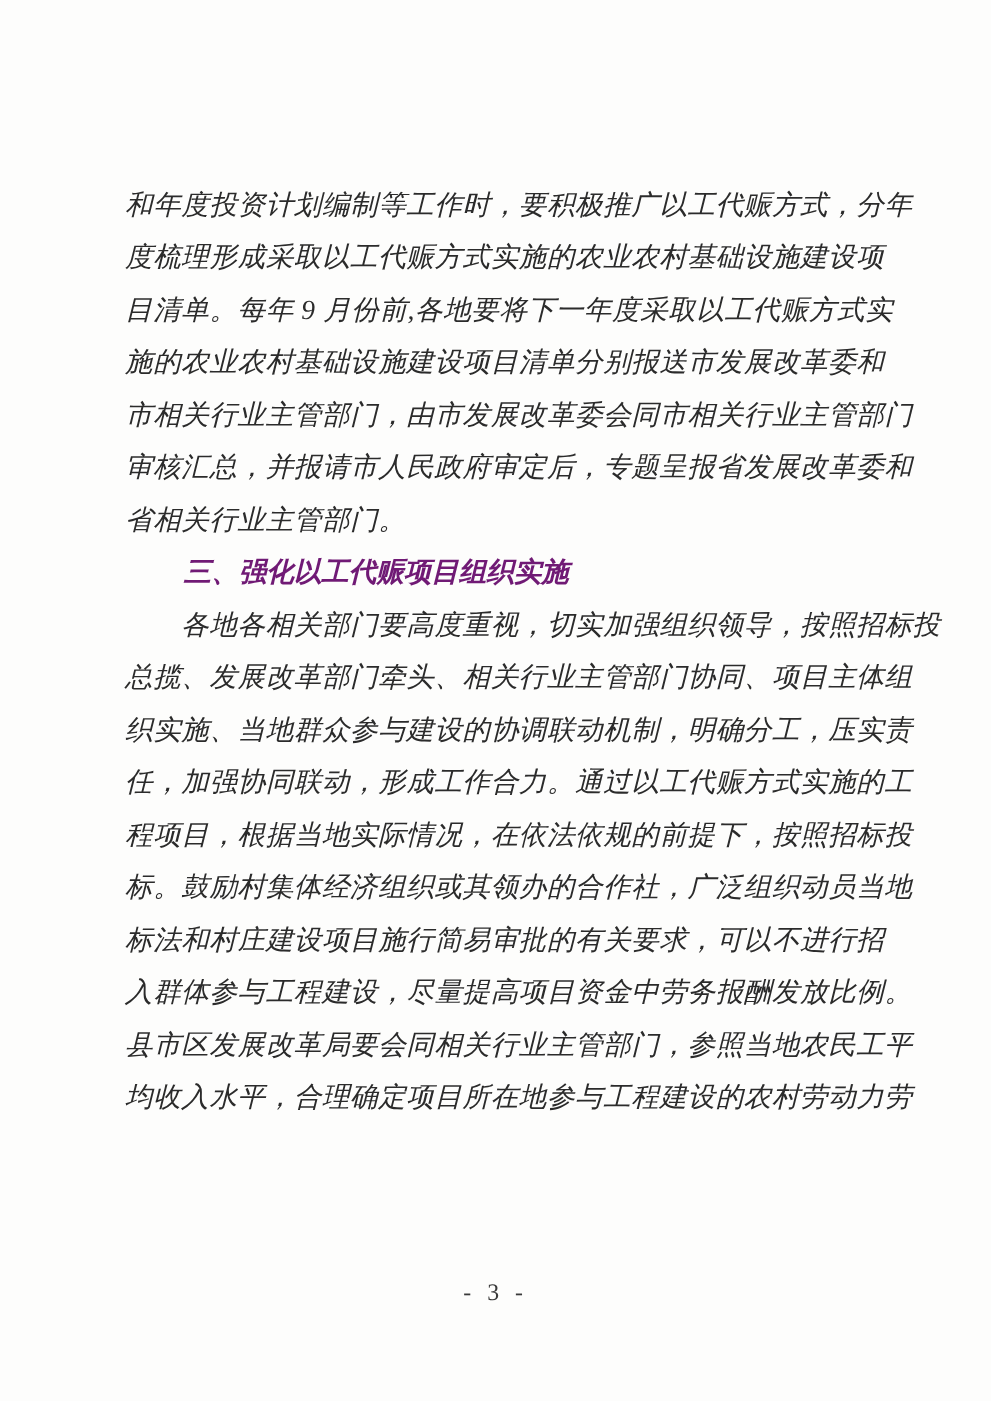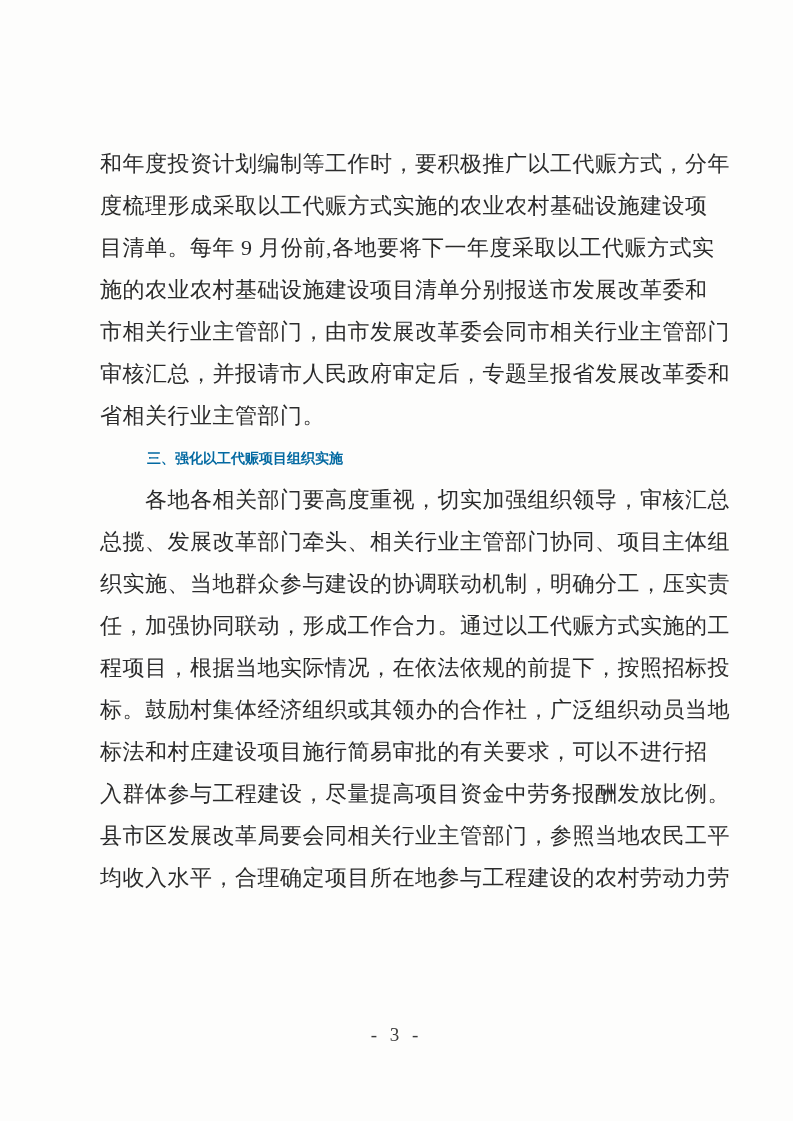--- a/index.html
+++ b/index.html
@@ -14,48 +14,49 @@
     background: #fdfdfc;
     overflow: hidden;
     font-family: "Liberation Serif", "DejaVu Serif", serif;
     color: #2b2b2b;
   }
   .content {
     position: absolute;
     left: 100px;
     top: 143px;
     width: 604px;
+    font-style: italic;
   }
   .t-line {
     font-size: 22px;
     line-height: 42px;
     height: 42px;
     white-space: nowrap;
     text-align: justify;
     text-align-last: justify;
     text-justify: inter-character;
     letter-spacing: 0.5px;
   }
   .t-line.short {
     text-align: left;
     text-align-last: left;
   }
   .t-line.indent {
     text-indent: 45px;
   }
   .heading {
-    font-size: 14px;
+    font-size: 22px;
     line-height: 42px;
     height: 42px;
     font-weight: bold;
     text-indent: 47px;
     text-align: left;
     text-align-last: left;
     white-space: nowrap;
-    color: #0369a1;
+    color: #701a75;
     font-family: "Liberation Sans", "DejaVu Sans", sans-serif;
   }
   .footer {
     position: absolute;
     left: 0;
     top: 1022px;
     width: 100%;
     text-align: center;
     font-size: 19px;
     line-height: 26px;
@@ -72,21 +73,21 @@
     <div class="t-line">和年度投资计划编制等工作时，要积极推广以工代赈方式，分年</div>
     <div class="t-line">度梳理形成采取以工代赈方式实施的农业农村基础设施建设项</div>
     <div class="t-line">目清单。每年 9 月份前,各地要将下一年度采取以工代赈方式实</div>
     <div class="t-line">施的农业农村基础设施建设项目清单分别报送市发展改革委和</div>
     <div class="t-line">市相关行业主管部门，由市发展改革委会同市相关行业主管部门</div>
     <div class="t-line">审核汇总，并报请市人民政府审定后，专题呈报省发展改革委和</div>
     <div class="t-line short">省相关行业主管部门。</div>
 
     <div class="heading">三、强化以工代赈项目组织实施</div>
 
-    <div class="t-line indent">各地各相关部门要高度重视，切实加强组织领导，审核汇总</div>
+    <div class="t-line indent">各地各相关部门要高度重视，切实加强组织领导，按照招标投</div>
     <div class="t-line">总揽、发展改革部门牵头、相关行业主管部门协同、项目主体组</div>
     <div class="t-line">织实施、当地群众参与建设的协调联动机制，明确分工，压实责</div>
     <div class="t-line">任，加强协同联动，形成工作合力。通过以工代赈方式实施的工</div>
     <div class="t-line">程项目，根据当地实际情况，在依法依规的前提下，按照招标投</div>
     <div class="t-line">标。鼓励村集体经济组织或其领办的合作社，广泛组织动员当地</div>
     <div class="t-line">标法和村庄建设项目施行简易审批的有关要求，可以不进行招</div>
     <div class="t-line">入群体参与工程建设，尽量提高项目资金中劳务报酬发放比例。</div>
     <div class="t-line">县市区发展改革局要会同相关行业主管部门，参照当地农民工平</div>
     <div class="t-line">均收入水平，合理确定项目所在地参与工程建设的农村劳动力劳</div>
 

